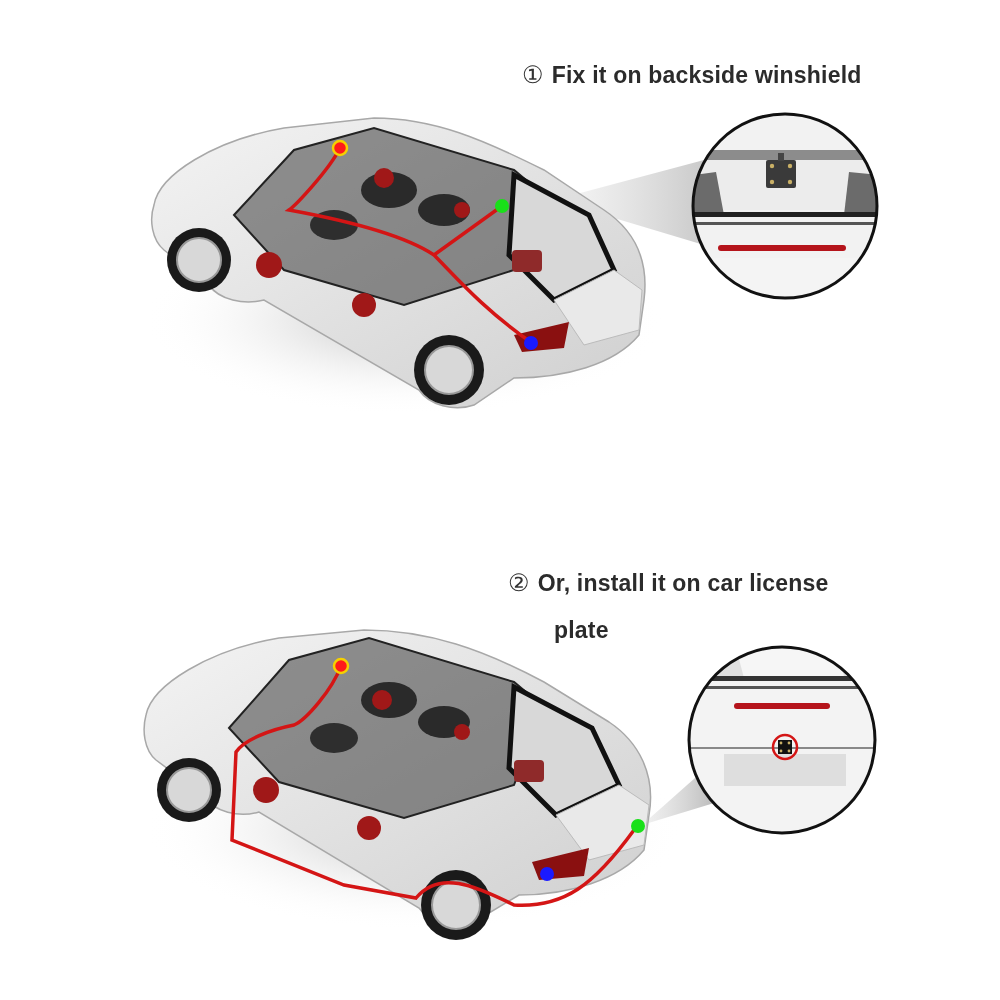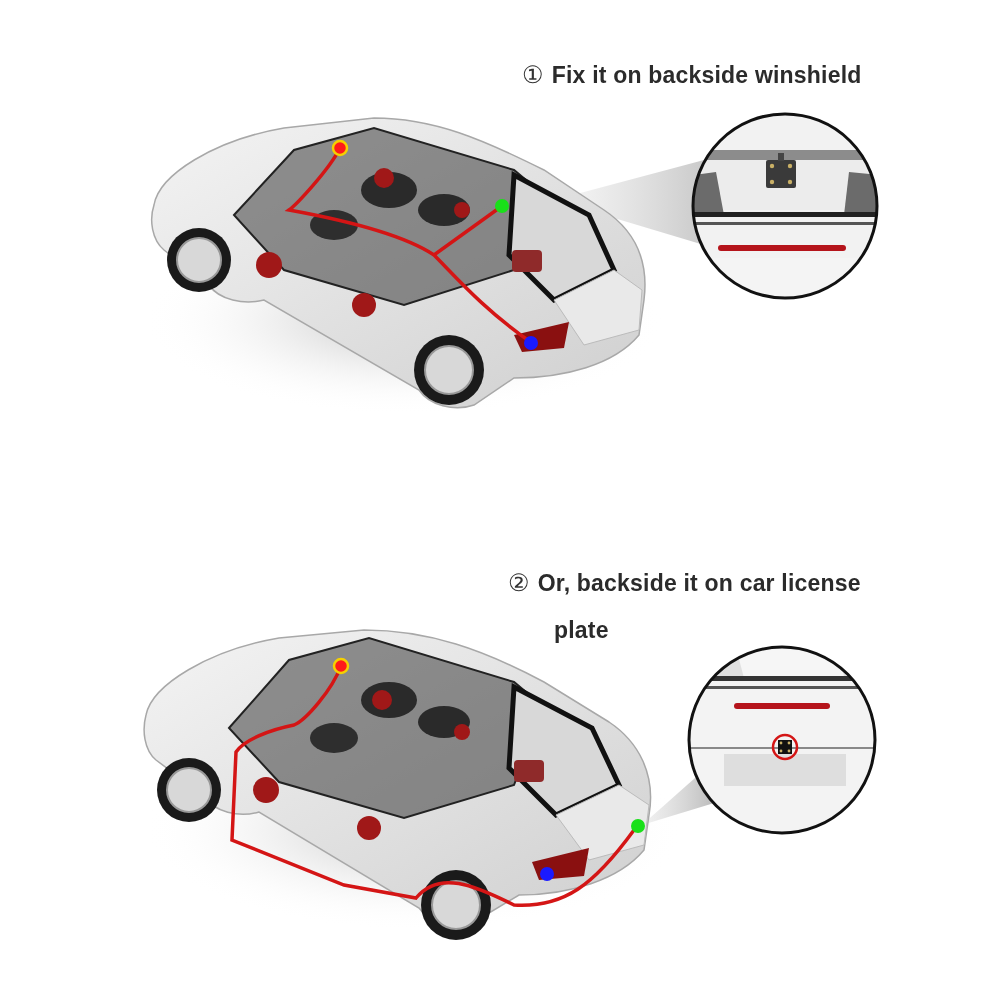--- a/index.html
+++ b/index.html
@@ -175,15 +175,15 @@
       <circle cx="737" cy="243" r="1.4" fill="#c9b066"></circle>
       <circle cx="745" cy="243" r="1.4" fill="#c9b066"></circle>
       <circle cx="737" cy="251" r="1.4" fill="#c9b066"></circle>
       <circle cx="745" cy="251" r="1.4" fill="#c9b066"></circle>
       <circle cx="738" cy="240" r="93" fill="none" stroke="#111" stroke-width="3"></circle>
     </g>
   </svg>
 </div>
 
 <div class="caption" id="caption-2">
-  <span class="num">②</span><span>Or, backside it on car license</span>
+  <span class="num">②</span><span>Or, install it on car license</span>
 </div>
 <div class="caption" id="caption-2b">plate</div>
 
 </body></html>

